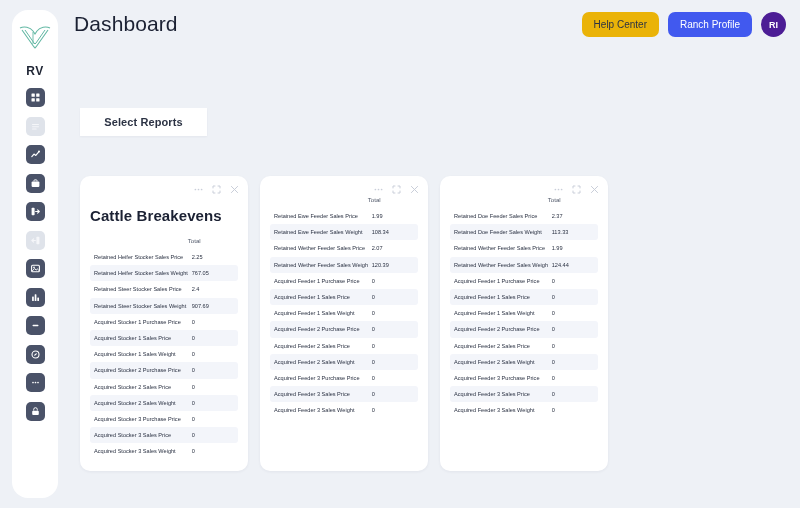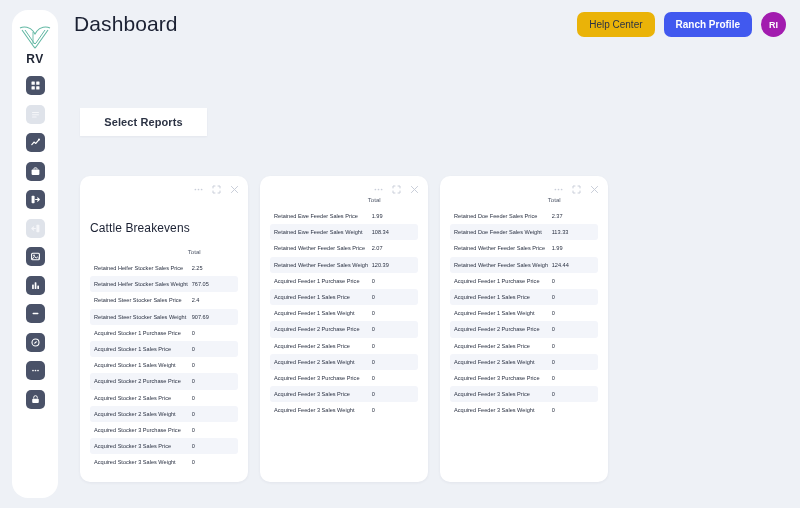--- a/index.html
+++ b/index.html
@@ -16,21 +16,21 @@
     position: absolute; left: 12px; top: 10px;
     width: 46px; height: 488px;
     background: #ffffff;
     border-radius: 16px;
     display: flex; flex-direction: column; align-items: center;
     padding-top: 10px;
   }
   .logo-mark { width: 34px; height: 26px; display:block; }
   .logo-text {
     font-size: 12px; font-weight: 700; color: #1e2433;
-    letter-spacing: .6px; margin-top: 2px; margin-bottom: 10px;
+    letter-spacing: .6px; margin-top: 14px; margin-bottom: 10px;
   }
   .nav-list { display:flex; flex-direction:column; align-items:center; gap: 9.5px; width:100%; }
   .nav-item {
     width: 19px; height: 19px; border-radius: 5px;
     background: #4a5268;
     display: flex; align-items: center; justify-content: center;
     cursor: pointer; position: relative;
   }
   .nav-item.muted { background: #dfe3ea; }
   .nav-item svg { display:block; }
@@ -50,24 +50,24 @@
     display: flex; align-items: center; gap: 9px;
   }
   .btn {
     height: 25px; border-radius: 7px; border: none;
     font-family: "Liberation Sans", sans-serif;
     font-size: 10px; cursor: pointer; padding: 0 12px;
     display: flex; align-items: center; justify-content: center;
     white-space: nowrap;
   }
   .btn-light { background: #eab308; color: #2c3344; font-weight: 400; }
-  .btn-primary { background: #4159ef; color: #ffffff; font-weight: 700; }
+  .btn-primary { background: #4159ef; color: #ffffff; font-weight: 400; }
   #avatar {
     width: 25px; height: 25px; border-radius: 50%;
-    background: #a21caf; color: #ffffff;
+    background: #4c1d95; color: #ffffff;
     font-size: 9px; font-weight: 600;
     display: flex; align-items: center; justify-content: center;
     cursor: pointer;
   }
 
   
   #select-reports {
     position: absolute; left: 80px; top: 108px;
     width: 127px; height: 28px;
     background: #ffffff; border-radius: 0; border: none;
@@ -90,22 +90,22 @@
     padding: 10px 10px 12px 10px;
     position: relative;
   }
   .card-tools {
     position: absolute; right: 9px; top: 9px;
     display: flex; align-items: center; gap: 9px;
   }
   .tool { cursor: pointer; color: #c9ced9; display:flex; align-items:center; }
   .tool svg { display: block; }
   .card-title {
-    font-size: 12px; font-weight: 400; color: #1b2133;
-    margin-top: 35px; margin-bottom: 3px; letter-spacing: .1px;
+    font-size: 15px; font-weight: 700; color: #1b2133;
+    margin-top: 21px; margin-bottom: 3px; letter-spacing: .1px;
   }
   table.brk { width: 100%; border-collapse: collapse; table-layout: fixed; }
   table.brk th {
     font-size: 6.2px; font-weight: 400; color: #525a6b;
     text-align: left; padding: 10px 0 5px 0;
   }
   table.brk th.c-label { width: 66%; }
   table.brk th.c-total { width: 34%; }
   table.brk td {
     font-size: 5.6px; color: #2b3243; font-weight: 400;

